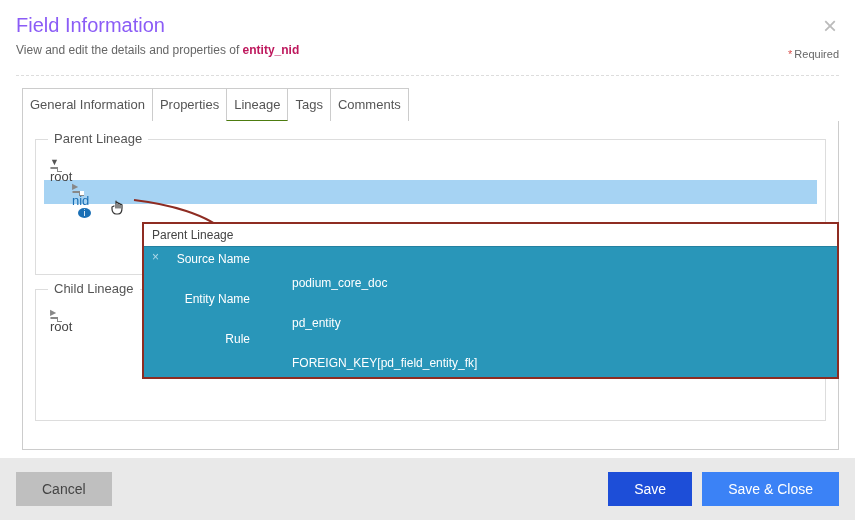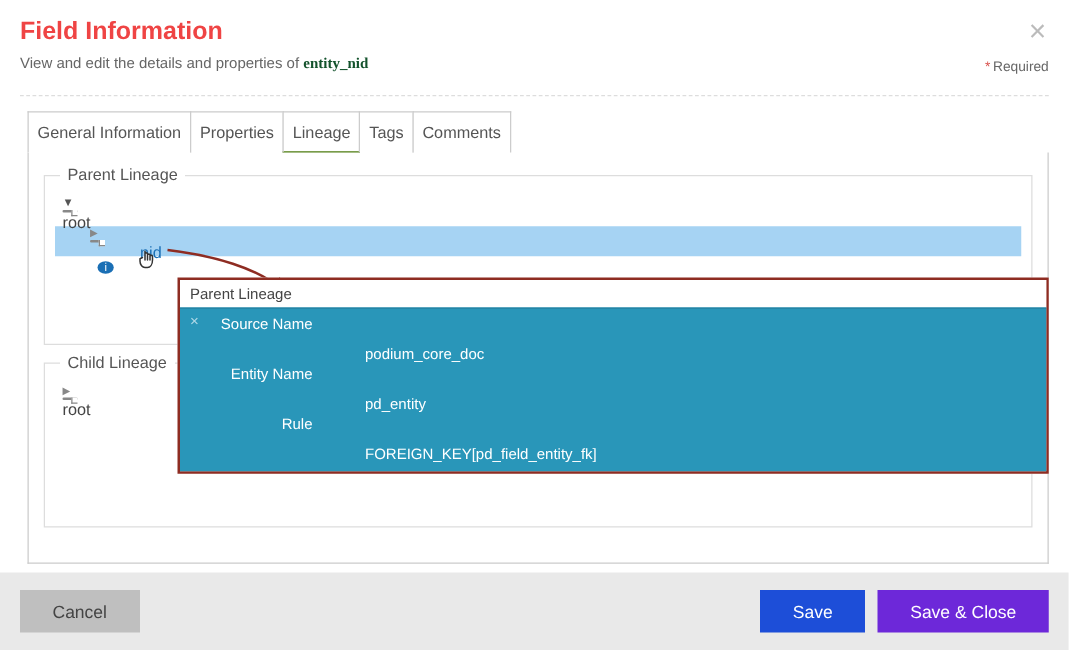--- a/index.html
+++ b/index.html
@@ -1,56 +1,56 @@
 <!DOCTYPE html>
 <html><head>
 <meta charset="utf-8">
 <style>
   * { box-sizing: border-box; margin: 0; padding: 0; font-family: "Segoe UI", Arial, sans-serif; }
   body { width: 855px; height: 520px; background: #fff; position: relative; color: #333; font-size: 13px; }
   .header { padding: 14px 16px 6px 16px; position: relative; }
-  .title { font-size: 20px; font-weight: 700; color: #ef4444; }
+  .title { font-size: 20px; font-weight: 400; color: #8b5cf6; }
   .subtitle { font-size: 12px; color: #666; margin-top: 6px; }
-  .subtitle b { color: #14532d; font-weight: 600; font-family: Liberation Serif, serif; }
+  .subtitle b { color: #be185d; font-weight: 600; }
   .close-x { position: absolute; top: 14px; right: 18px; font-size: 24px; color: #bbb; cursor: pointer; line-height: 1; }
   .required-note { position: absolute; top: 48px; right: 16px; font-size: 11px; color: #666; }
   .required-note .ast { color: #d9534f; margin-right: 2px; }
   .hr-dash { border: none; border-top: 1px dashed #ddd; margin: 12px 16px 0 16px; }
   .tabs { display: flex; margin: 12px 0 0 22px; }
   .tab { padding: 8px 7px; font-size: 13px; color: #555; border: 1px solid #ccc; border-bottom: none; background: #fff; margin-right: -1px; cursor: pointer; }
   .tab.active { border-bottom: 1px solid #4d7c0f; position: relative; z-index: 2; }
   .panel { margin: 0 16px 0 22px; border: 1px solid #ccc; border-top: none; padding: 10px 12px 14px 12px; min-height: 322px; }
   .field-group { border: 1px solid #ddd; padding: 16px 8px 8px 8px; margin: 8px 0 14px 0; position: relative; }
   .field-group.parent { height: 136px; }
   .field-group.child { height: 132px; }
   .fg-label { position: absolute; top: -9px; left: 12px; background: #fff; padding: 0 6px; font-size: 13px; font-weight: 500; color: #555; }
   .tree { font-size: 13px; color: #444; }
   .tree-row { display: flex; align-items: flex-start; height: 24px; padding-left: 6px; flex-direction: column; }
   .tree-row.selected { background: #a6d3f3; }
   .caret { width: 10px; display: inline-block; font-size: 10px; color: #555; margin-right: 6px; user-select: none; }
   .caret.open::before { content: "▼"; font-size: 9px; }
   .caret.closed::before { content: "▶"; font-size: 8px; color: #888; }
   .file-icon { width: 12px; height: 14px; display: inline-block; margin-right: 6px; border: 1px solid #888; border-radius: 1px; position: relative; background: #fff; }
   .file-icon::after { content: ""; position: absolute; top: -1px; right: -1px; width: 4px; height: 4px; background: #fff; border-left: 1px solid #888; border-bottom: 1px solid #888; }
-  .node-link { color: #1a6fb5; cursor: pointer; margin-left: 40px; }
+  .node-link { color: #1a6fb5; cursor: pointer; }
   .info-badge { display: inline-flex; align-items: center; justify-content: center; width: 13px; height: 13px; border-radius: 50%; background: #1a6fb5; color: #fff; font-size: 9px; margin-left: 6px; }
   .cursor-hand { position: absolute; left: 110px; top: 199px; font-size: 17px; color: #333; pointer-events: none; z-index: 3; }
   .arrow-svg { position: absolute; left: 128px; top: 194px; pointer-events: none; z-index: 3; }
   .popup { position: absolute; left: 142px; top: 222px; width: 697px; border: 2px solid #8e2c22; background: #fff; z-index: 4; font-size: 12px; }
   .popup-head { padding: 4px 8px; color: #444; font-size: 12px; background: #fff; }
   .popup-body { background: #2996b9; color: #fff; padding: 4px 0 6px 0; border-top: 1px solid #2380a0; }
   .popup-row { display: flex; padding: 1px 12px; gap: 32px; }
   .popup-row .k { width: 94px; text-align: right; margin-right: 10px; font-size: 12px; }
   .popup-row .v { font-size: 12px; margin-top: 24px; }
   .popup-x { position: absolute; left: 8px; top: 26px; color: #e8f5fb; font-size: 12px; opacity: .7; cursor: pointer; }
   .footer { position: absolute; left: 0; right: 0; bottom: 0; height: 62px; background: #e9e9e9; display: flex; align-items: center; padding: 0 16px; }
   .btn { border: none; padding: 9px 26px; font-size: 14px; cursor: pointer; }
   .btn.cancel { background: #bfbfbf; color: #444; }
   .btn.save { background: #1d4ed8; color: #fff; margin-left: auto; }
-  .btn.saveclose { background: #6d28d9; color: #fff; margin-left: 10px; }
+  .btn.saveclose { background: #3b82f6; color: #fff; margin-left: 10px; }
 </style>
 </head>
 <body>
 
 <div class="header">
   <div class="title">Field Information</div>
   <div class="subtitle">
     <span>View and edit the details and properties of </span><b>entity_nid</b>
   </div>
   <div class="close-x">×</div>

